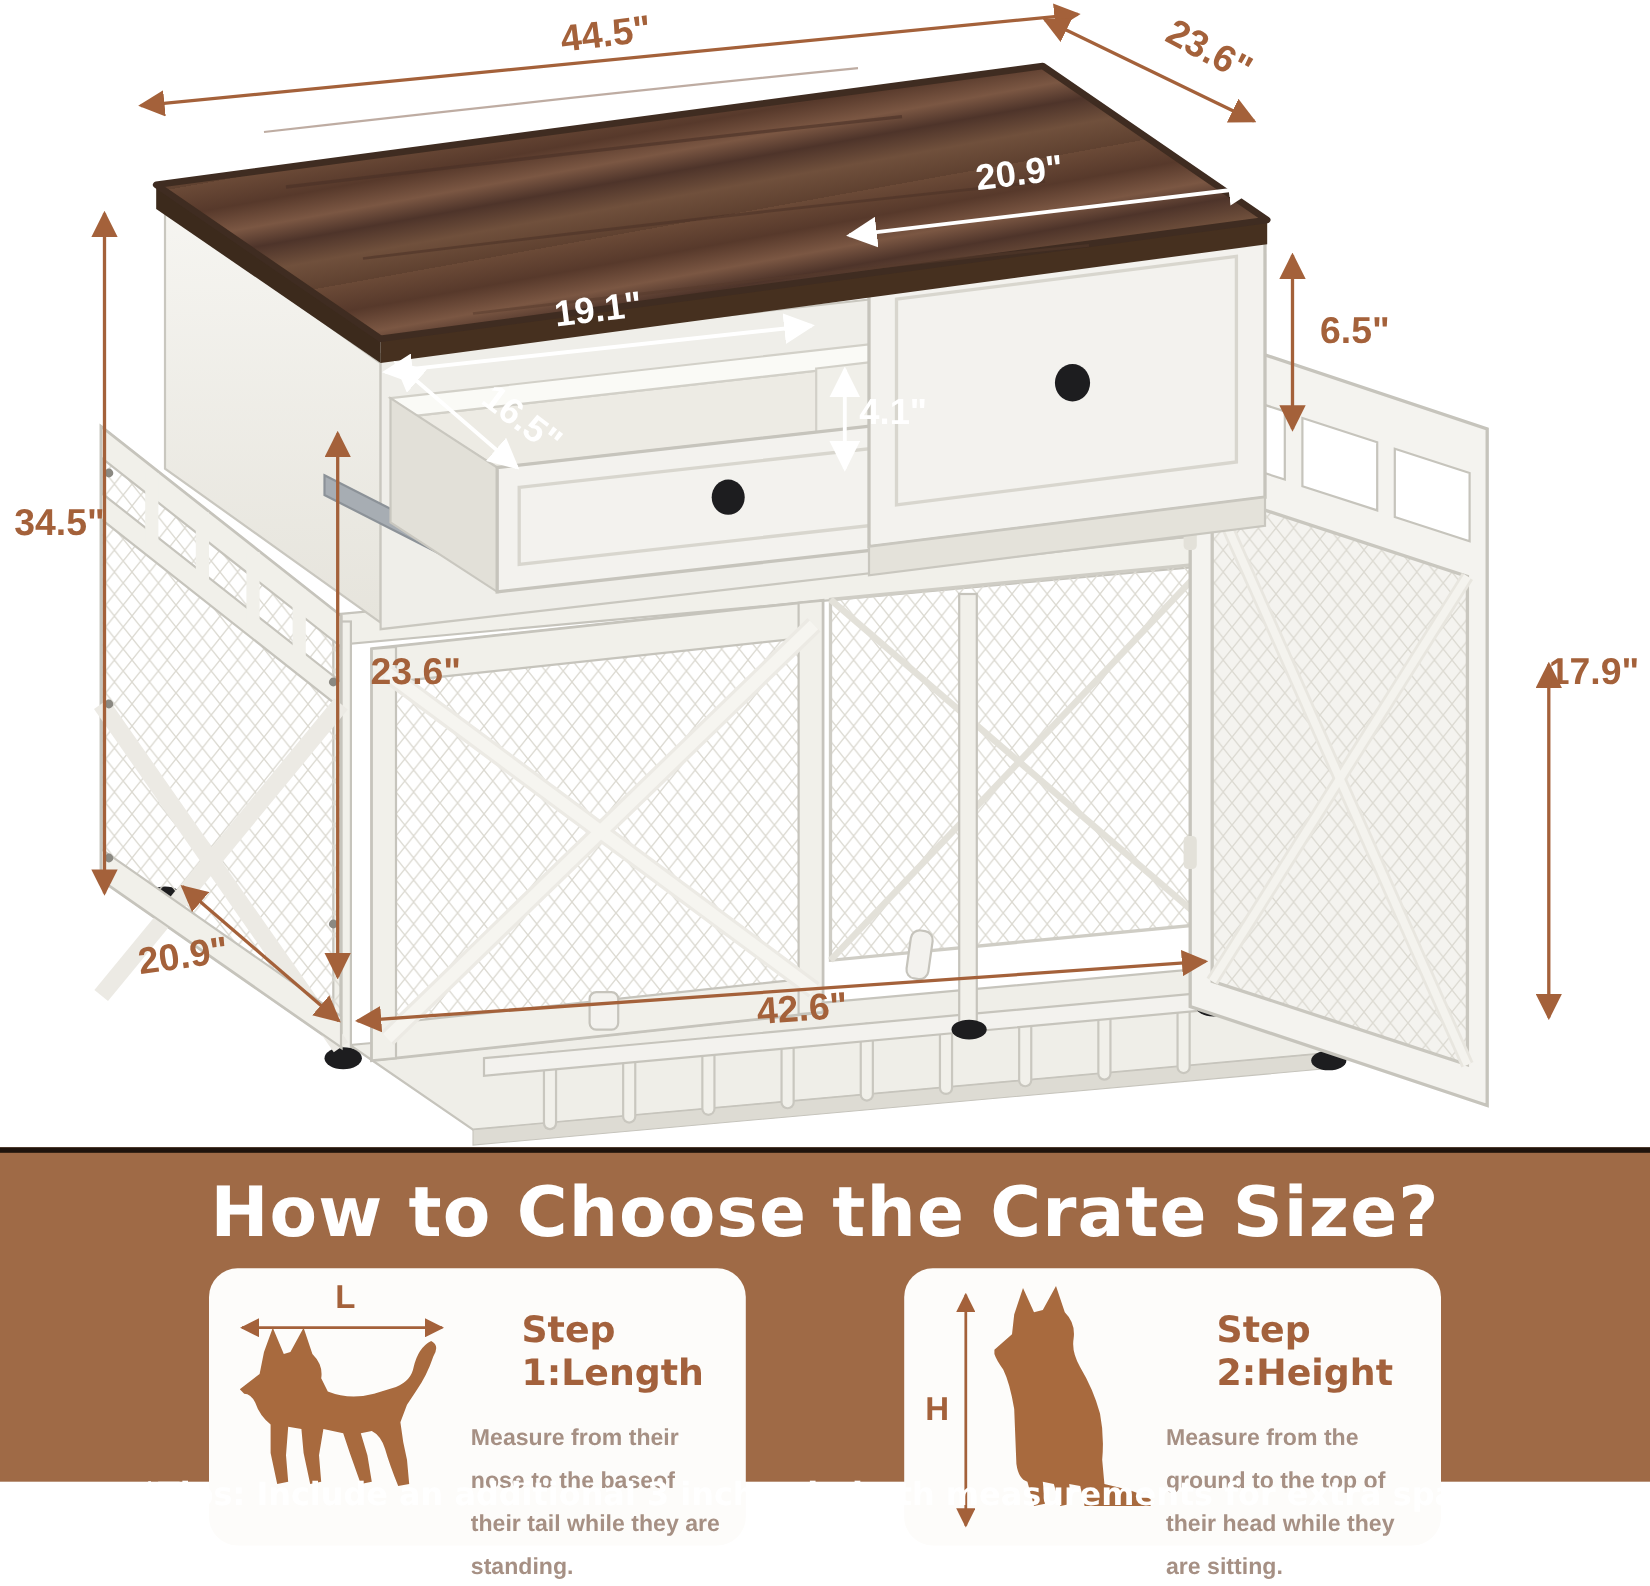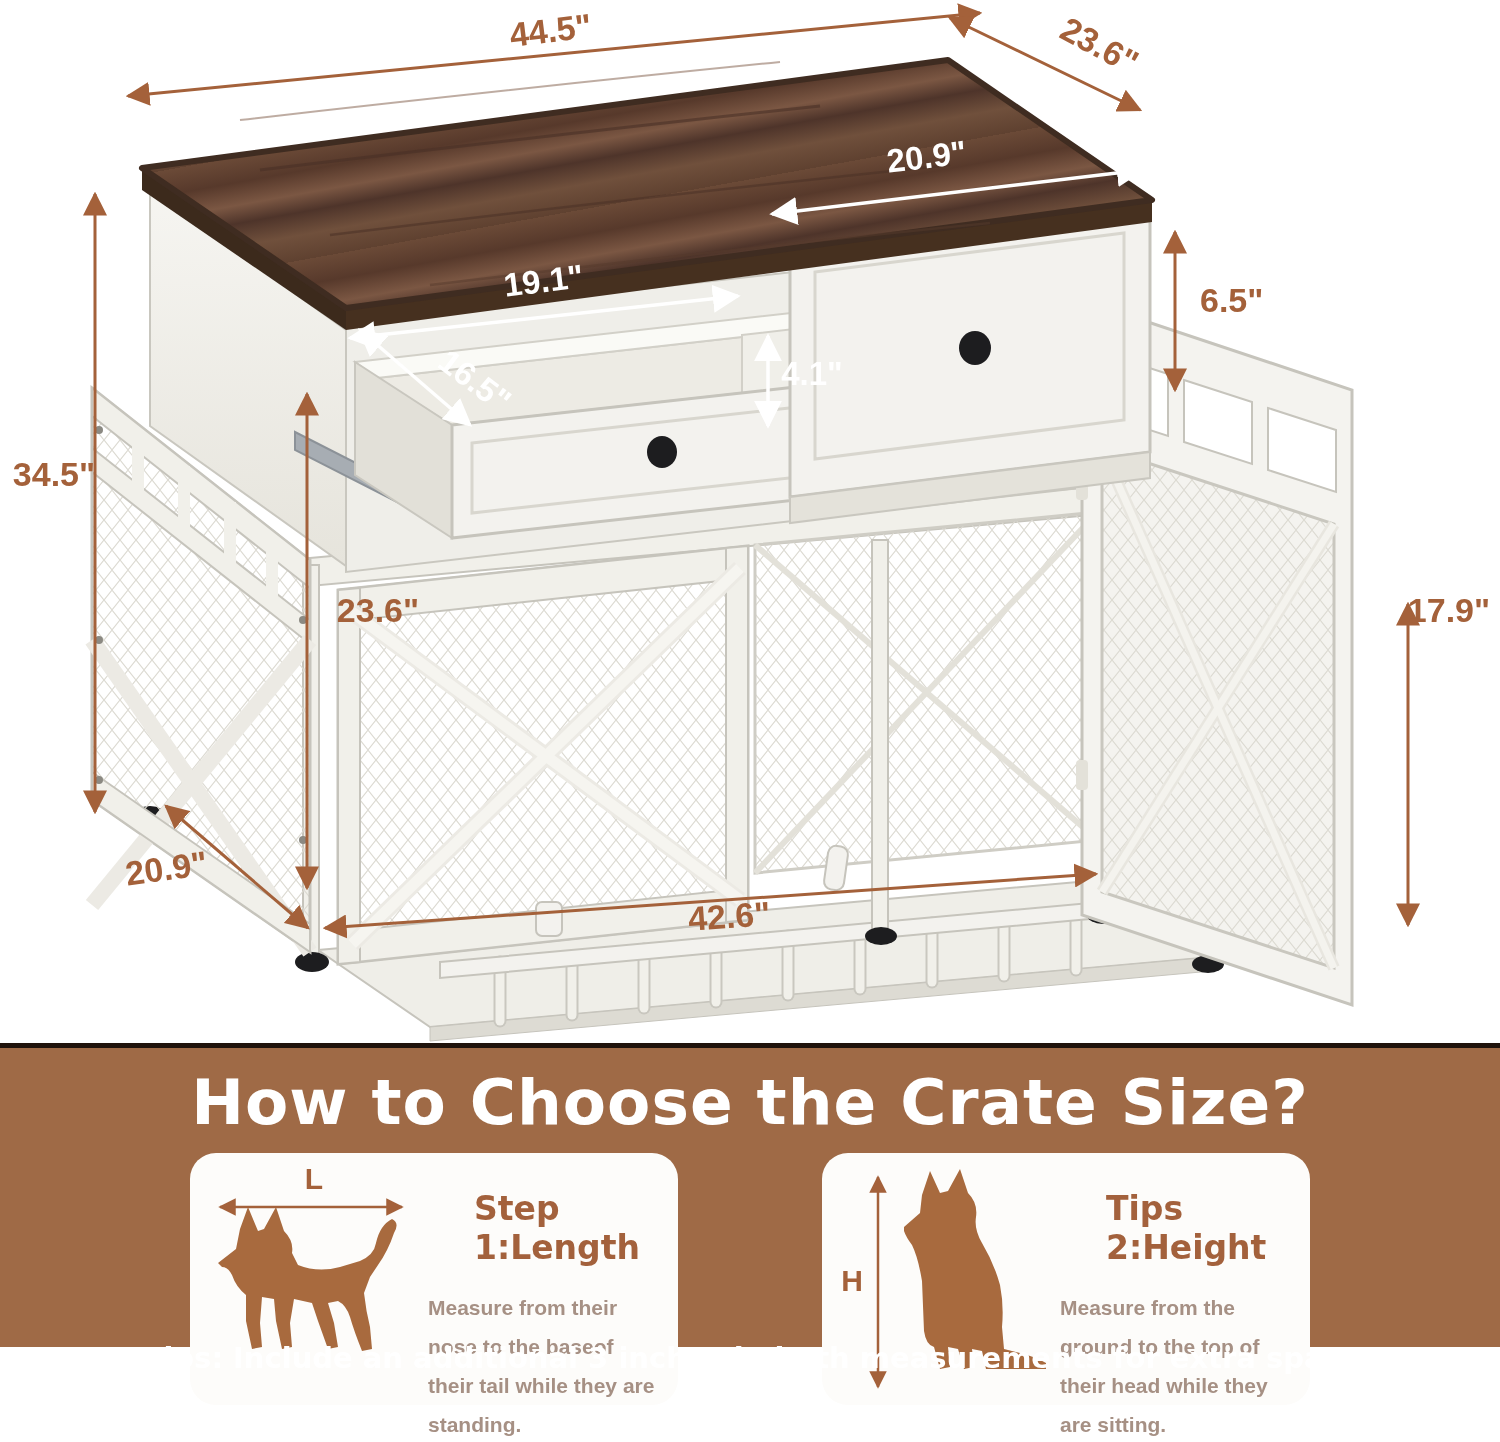--- a/index.html
+++ b/index.html
@@ -267,21 +267,21 @@
             <path fill="#a86a3e" d="
               M74,66 L90,52 L92,34 L100,10 L110,32 L118,30 L130,8 L138,32
               Q148,42 146,56 Q144,68 152,82 Q164,102 170,124 Q174,144 172,166
               L174,188 L190,192 Q206,196 216,202 L216,208 L156,208
               L152,190 L142,188 L144,206 L134,208 L128,188
               L118,186 L120,206 L110,208 L104,186
               Q96,184 94,170 L92,120 Q88,96 82,84 Q76,76 74,70 Z"></path>
           </svg>
         </div>
         <div class="sg-textcol">
-          <div class="sg-heading">Tips 2:Height</div>
+          <div class="sg-heading">Step 2:Height</div>
           <div class="sg-desc">Measure from the ground to the top of their head while they are sitting.</div>
         </div>
       </div>
     </div>
 
     <div class="sg-tips">*Tips: Include an additional 3 inches in both measurements for extra space.</div>
   </div>
 </div>
 
 </body></html>

